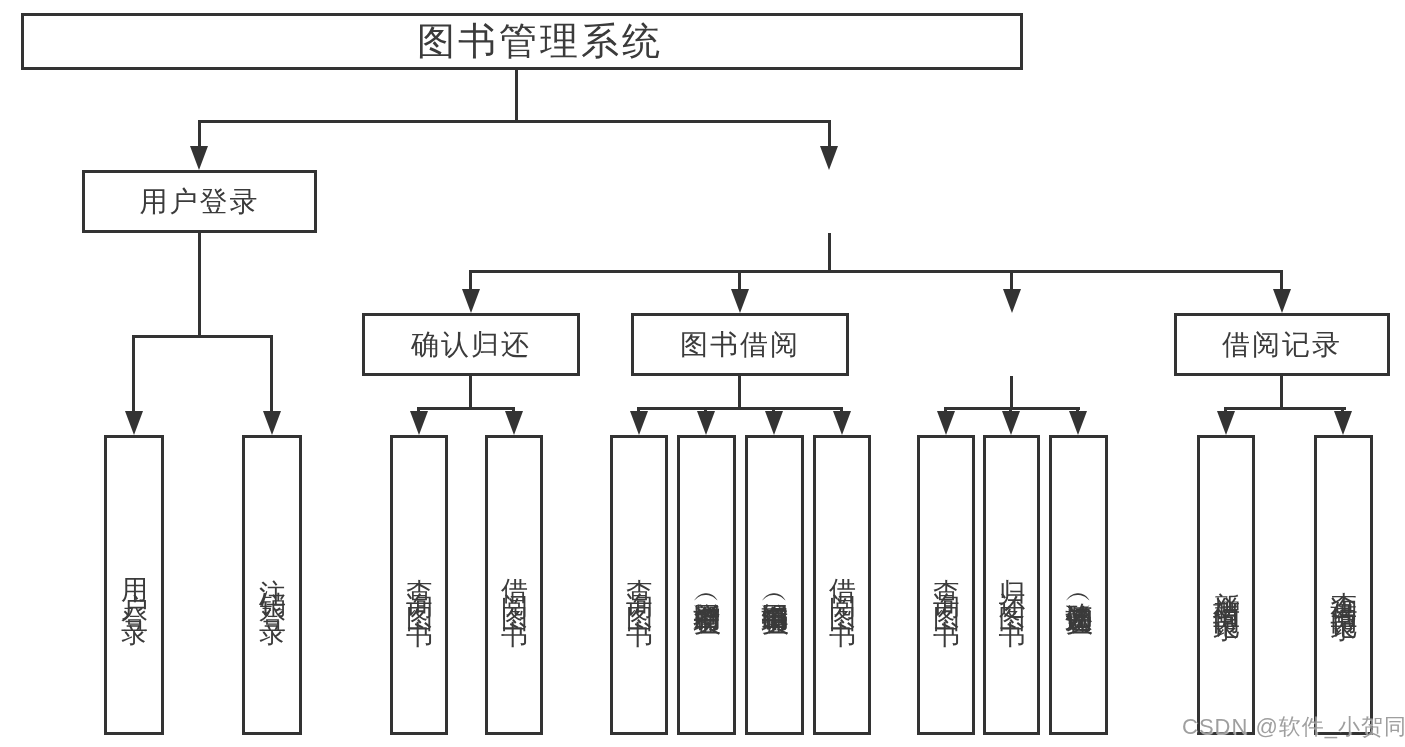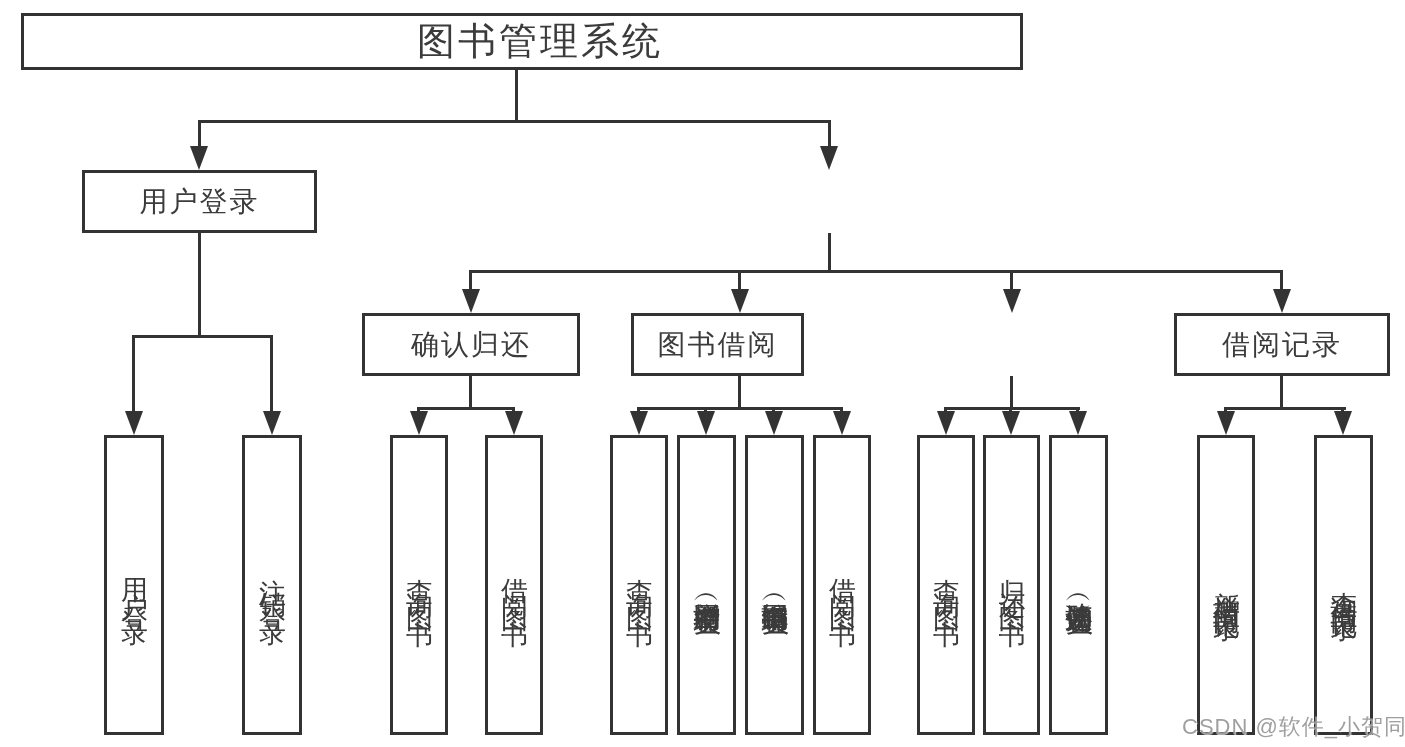--- a/index.html
+++ b/index.html
@@ -69,21 +69,21 @@
 
   <div class="box h-label" style="left:82px; top:170px; width:235px; height:63px;">
     <span>用户登录</span>
   </div>
 
 
   <div class="box h-label" style="left:362px; top:313px; width:218px; height:63px;">
     <span>确认归还</span>
   </div>
 
-  <div class="box h-label" style="left:631px; top:313px; width:173px; height:63px;">
+  <div class="box h-label" style="left:631px; top:313px; width:218px; height:63px;">
     <span>图书借阅</span>
   </div>
 
 
   <div class="box h-label" style="left:1174px; top:313px; width:216px; height:63px;font-family:Liberation Serif, serif;">
     <span>借阅记录</span>
   </div>
 
   <div class="box leaf v4" style="left:104px; top:435px; width:60px; height:300px;">
     <span>用户登录</span>

